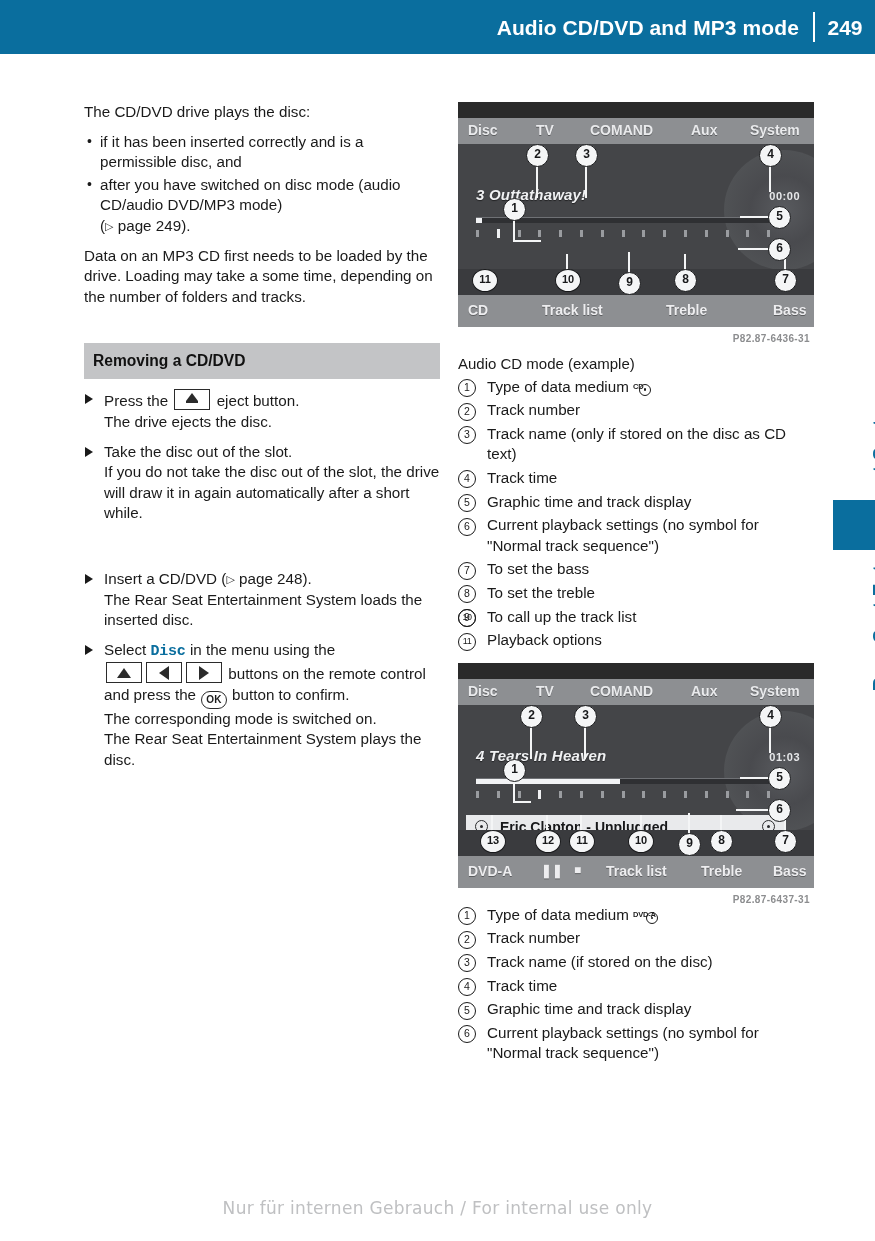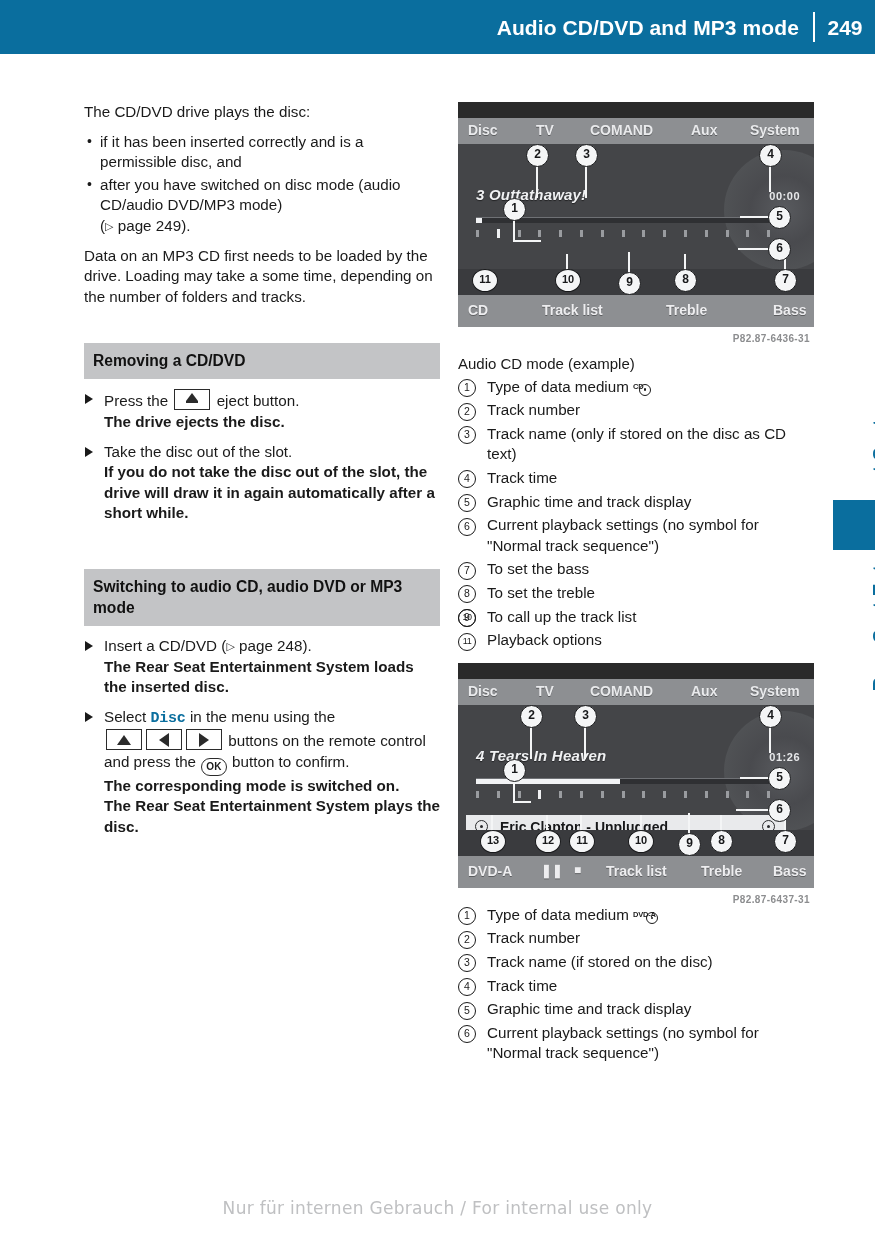--- a/index.html
+++ b/index.html
@@ -146,21 +146,21 @@
   }
   .step .tri {
     position: absolute;
     left: 1px;
     top: 5px;
     width: 0; height: 0;
     border-left: 8px solid #1a1a1a;
     border-top: 5.5px solid transparent;
     border-bottom: 5.5px solid transparent;
   }
-  .step .sub { display: block; font-weight: bold; }
+  .step .sub { display: block; }
 
   
   .btn-box {
     display: inline-block;
     vertical-align: -4px;
     border: 1.6px solid #2b2b2b;
     width: 34px;
     height: 19px;
     position: relative;
     margin: 0 2px;
@@ -541,21 +541,20 @@
     </div>
 
     <div class="step">
       <span class="tri"></span>
       <span>Take the disc out of the slot.</span>
       <span class="sub">If you do not take the disc out of the slot, the drive will draw it in again automatically after a short while.</span>
     </div>
 
     <div class="gap-lg"></div>
 
-    <div class="sec-head">Switching to audio CD, audio DVD or MP3 mode</div>
 
     <div class="step">
       <span class="tri"></span>
       <span>Insert a CD/DVD (</span><span class="ref-arrow">▷</span> <span>page 248</span><span>).</span>
       <span class="sub">The Rear Seat Entertainment System loads the inserted disc.</span>
     </div>
 
     <div class="step">
       <span class="tri"></span>
       <span>Select</span>
@@ -670,21 +669,21 @@
           <span style="left:10px">Disc</span>
           <span style="left:78px">TV</span>
           <span style="left:132px">COMAND</span>
           <span style="left:233px">Aux</span>
           <span style="left:292px">System</span>
         </div>
 
         <div class="mainarea">
           <div class="disc-art"></div>
           <div class="tracktitle">4 Tears In Heaven</div>
-          <div class="timecode">01:26</div>
+          <div class="timecode">01:03</div>
           <div class="progress-track">
             <div class="progress-fill" id="f2fill" style="width: 46%;"></div>
           </div>
           <div class="ticks" id="f2ticks">
               <i style="left: 0%;"></i>
               <i style="left: 6.66667%;"></i>
               <i style="left: 13.3333%;"></i>
               <i class="hi" style="left: 20%;"></i>
               <i style="left: 26.6667%;"></i>
               <i style="left: 33.3333%;"></i>

